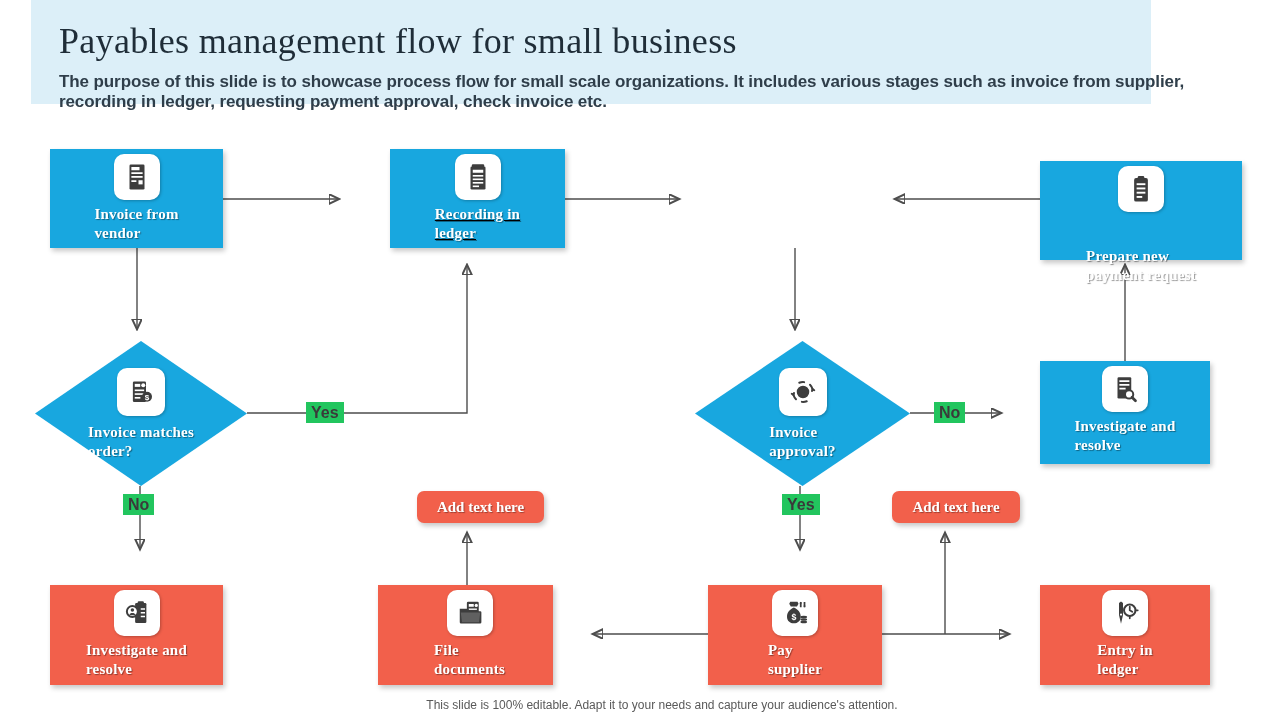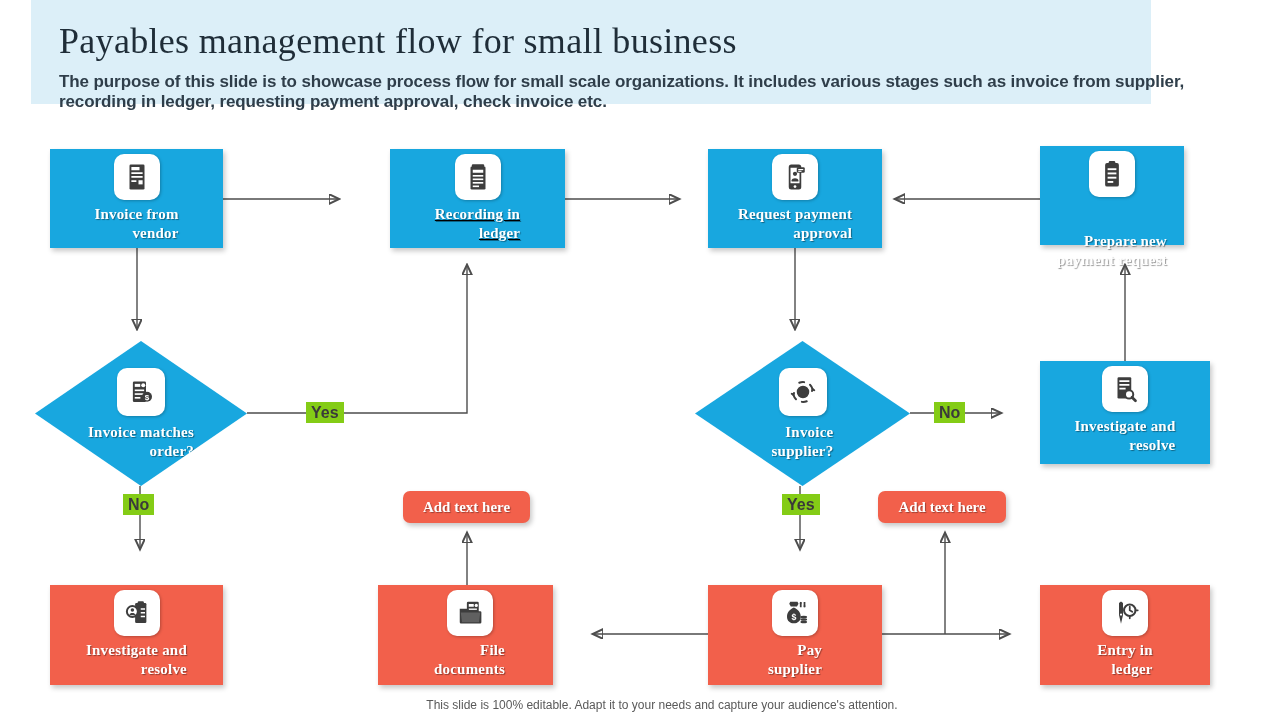--- a/index.html
+++ b/index.html
@@ -26,51 +26,51 @@
 
   
   .node {
     position:absolute; display:flex; flex-direction:column; align-items:center;
     padding-top:5px; gap:5px; box-shadow:2px 3px 5px rgba(0,0,0,0.22);
   }
   .node.blue { background:#18a7df; }
   .node.red  { background:#f2604b; }
   .node-label {
     font-family:"Liberation Serif", serif; font-weight:bold; font-size:15px;
-    line-height:1.25; color:#ffffff; text-align:right; white-space:pre-line;
+    line-height:1.25; color:#ffffff; text-align:left; white-space:pre-line;
     text-shadow:1px 1px 1px rgba(0,0,0,0.4); letter-spacing:0.2px;
   }
   .icon-tile {
     width:46px; height:46px; background:#ffffff; border-radius:10px;
     display:flex; align-items:center; justify-content:center; flex:0 0 auto;
     box-shadow:1px 1px 3px rgba(0,0,0,0.25);
   }
   .icon-tile svg { width:30px; height:30px; fill:#3d3d3d; }
 
   
   .diamond {
     position:absolute; display:flex; flex-direction:column; align-items:center;
     justify-content:center; gap:7px; padding-top:2px;
     background:#18a7df;
     clip-path:polygon(50% 0, 100% 50%, 50% 100%, 0 50%);
     filter:drop-shadow(2px 3px 3px rgba(0,0,0,0.25));
   }
 
   
   .yn-label {
-    position:absolute; background:#84cc16; color:#3a3a3a;
+    position:absolute; background:#22c55e; color:#3a3a3a;
     font-weight:bold; font-size:16px; padding:1px 5px; line-height:1.2;
   }
 
   
   .add-text-btn {
     position:absolute; background:#f2604b; border:none; border-radius:7px;
     color:#ffffff; font-family:"Liberation Serif", serif; font-weight:bold;
     font-size:15px; text-shadow:1px 1px 1px rgba(0,0,0,0.35);
-    box-shadow:2px 3px 5px rgba(0,0,0,0.22); cursor:pointer;
+    box-shadow:2px 3px 5px rgba(0,0,0,0.22); cursor:pointer;margin-left:14px;
   }
 
   
   .footer {
     position:absolute; left:0; top:698px; width:1280px; text-align:center;
     font-size:12px; color:#595959;padding-left:44px;
   }
 </style>
 </head>
 <body>
@@ -128,38 +128,22 @@
           <rect x="7.8" y="10.4" width="8.4" height="1.3" fill="#fff"></rect>
           <rect x="7.8" y="13.2" width="8.4" height="1.3" fill="#fff"></rect>
           <rect x="7.8" y="16" width="8.4" height="1.3" fill="#fff"></rect>
           <rect x="7.8" y="18.8" width="5" height="1.3" fill="#fff"></rect>
         </svg>
     </span>
     <div class="node-label">Recording in
 ledger</div>
   </div>
 
-  <div class="node blue" style="left:708px; top:149px; width:174px; height:99px;">
-    <span class="icon-tile">
-      <svg viewBox="0 0 24 24">
-          <rect x="7" y="2" width="10" height="20" rx="2"></rect>
-          <rect x="8.4" y="4.6" width="7.2" height="12.4" fill="#fff"></rect>
-          <circle cx="12" cy="19.6" r="1.1" fill="#fff"></circle>
-          <circle cx="12" cy="9.4" r="1.7"></circle>
-          <path d="M9.3 14.6c0-2.2 5.4-2.2 5.4 0v1h-5.4z"></path>
-          <rect x="13.4" y="4.2" width="6.4" height="4.4" rx="1"></rect>
-          <rect x="14.6" y="5.6" width="4" height="0.9" fill="#fff"></rect>
-          <rect x="14.6" y="7" width="2.6" height="0.9" fill="#fff"></rect>
-        </svg>
-    </span>
-    <div class="node-label">Request payment
-approval</div>
-  </div>
-
-  <div class="node blue" style="left:1040px; top:146px; width:144px; height:99px;gap:35px;">
+
+  <div class="node blue" style="left:1040px; top:161px; width:202px; height:99px;gap:35px;">
     <span class="icon-tile">
       <svg viewBox="0 0 24 24">
           <rect x="6.5" y="3.2" width="11" height="18.8" rx="1.5"></rect>
           <rect x="9.4" y="1.6" width="5.2" height="3.2" rx="1"></rect>
           <rect x="8.5" y="7.4" width="7" height="1.5" fill="#fff"></rect>
           <rect x="8.5" y="10.8" width="7" height="1.5" fill="#fff"></rect>
           <rect x="8.5" y="14.2" width="7" height="1.5" fill="#fff"></rect>
           <rect x="8.5" y="17.6" width="4.5" height="1.5" fill="#fff"></rect>
         </svg>
     </span>
@@ -191,21 +175,21 @@
           <path d="M12 9.6v2.6l1.9 1.1"></path>
           <path d="M17.6 6.2a8 8 0 0 1 2 3.4"></path>
           <path d="M6.4 17.8a8 8 0 0 1-2-3.4"></path>
           <path d="M9 4.6a8 8 0 0 1 3.9-.5"></path>
           <path d="M15 19.4a8 8 0 0 1-3.9.5"></path>
           <path d="M19.2 11.2l.4-1.6 1.4 1" fill="#3d3d3d"></path>
           <path d="M4.8 12.8l-.4 1.6-1.4-1" fill="#3d3d3d"></path>
         </svg>
     </span>
     <div class="node-label">Invoice
-supplier?</div>
+approval?</div>
   </div>
 
   <div class="node blue" style="left:1040px; top:361px; width:170px; height:103px;">
     <span class="icon-tile">
       <svg viewBox="0 0 24 24">
           <rect x="6" y="2.5" width="11" height="17" rx="1"></rect>
           <rect x="7.5" y="5" width="8" height="1.4" fill="#fff"></rect>
           <rect x="7.5" y="8" width="8" height="1.4" fill="#fff"></rect>
           <rect x="7.5" y="11" width="5" height="1.4" fill="#fff"></rect>
           <circle cx="15.3" cy="16.3" r="3.3" fill="#fff" stroke="#3d3d3d" stroke-width="1.6"></circle>

